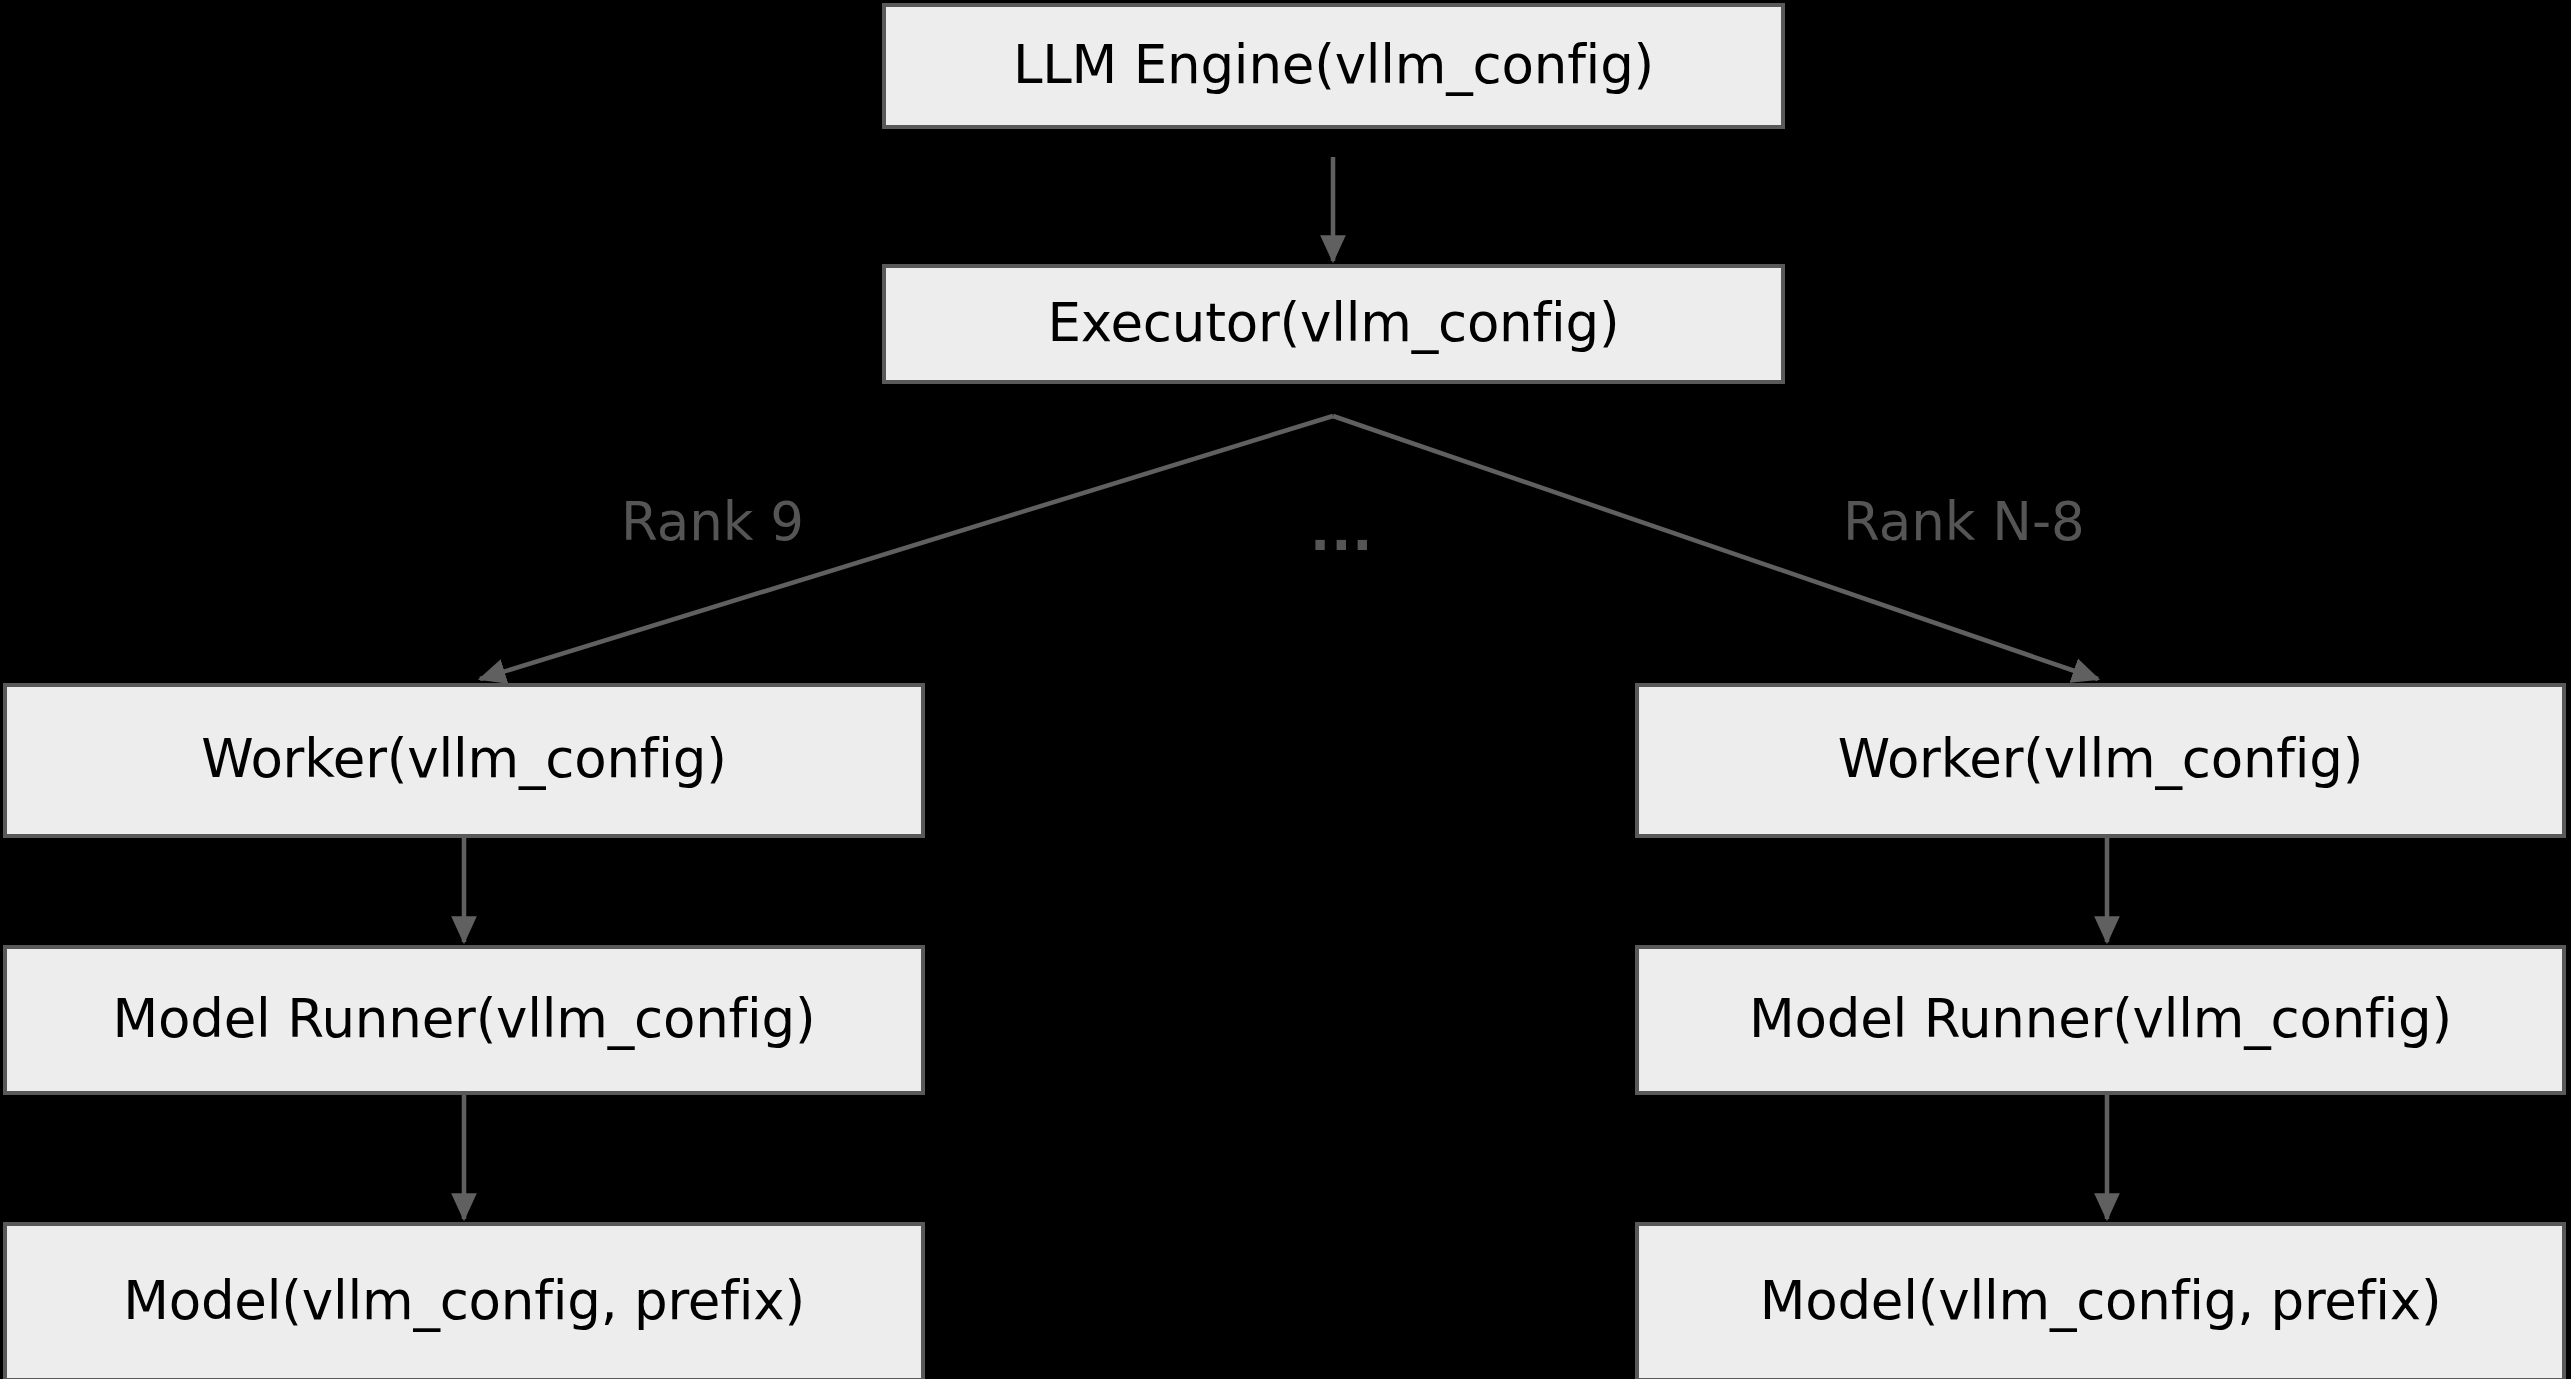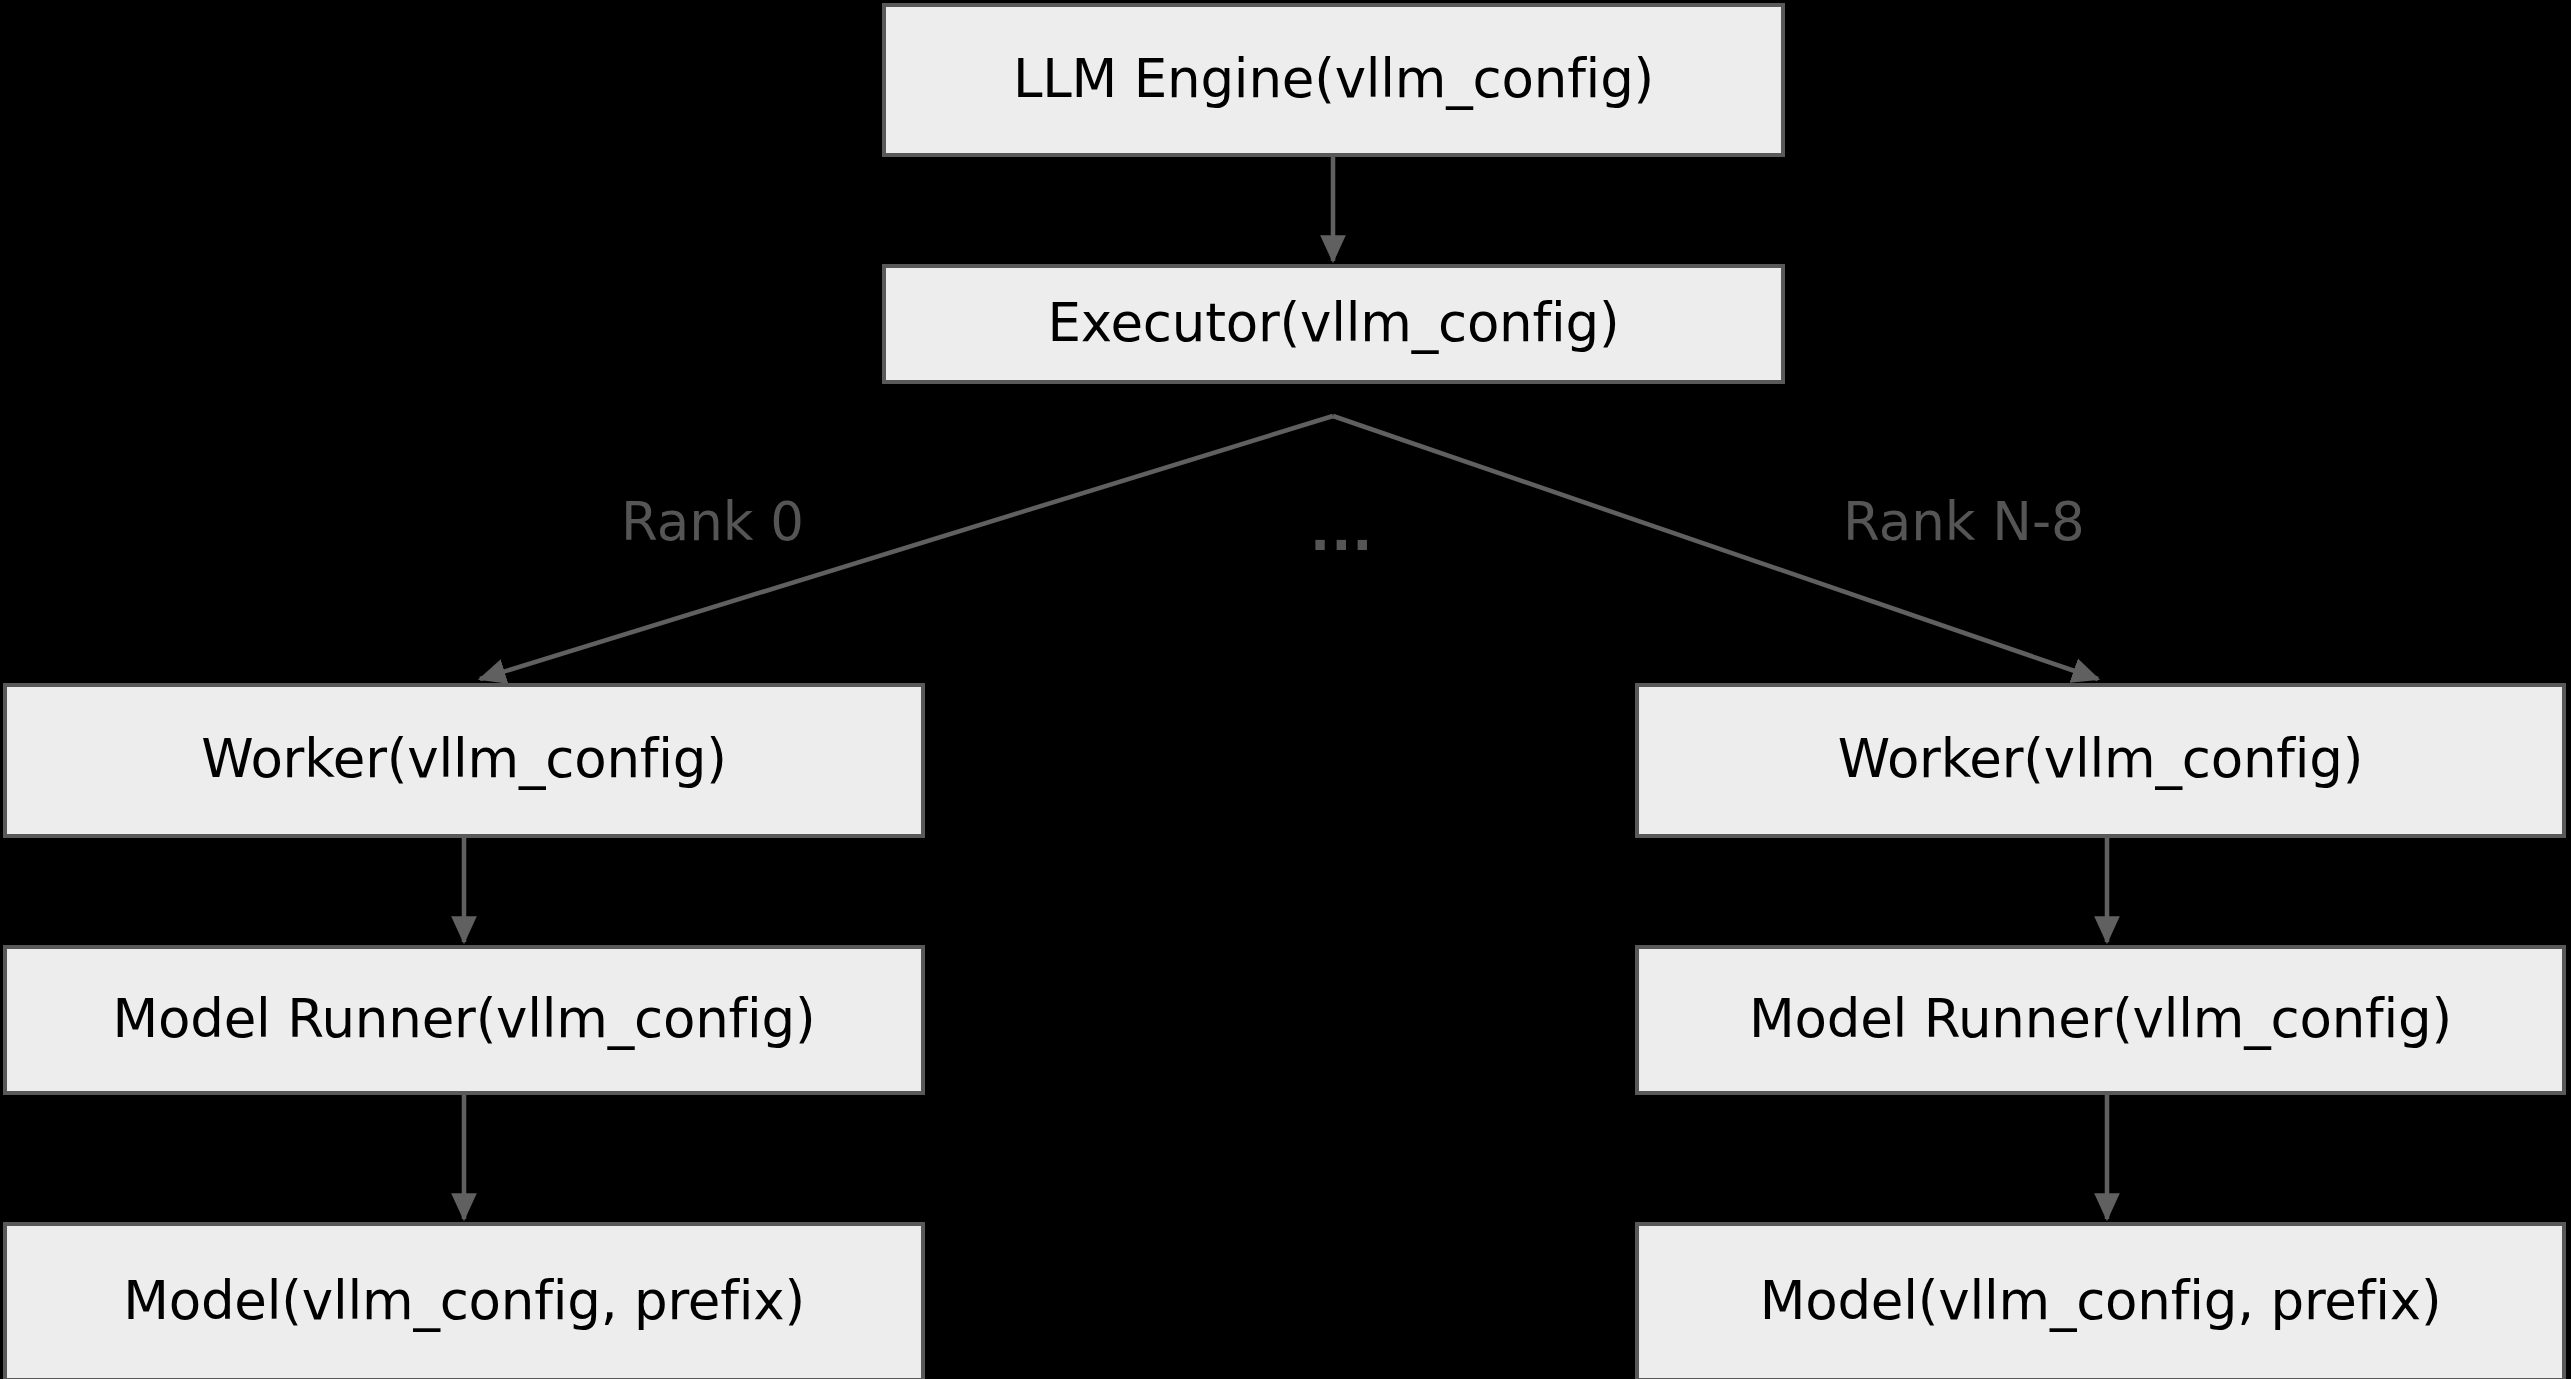--- a/index.html
+++ b/index.html
@@ -60,21 +60,21 @@
     color: #555555;
     font-size: 53px;
     font-weight: 700;
     letter-spacing: 1px;
     white-space: nowrap;
     z-index: 3;
     line-height: 1;
   }
 
   
-  #node-llm-engine     { left: 882px;  top: 3px;    width: 903px; height: 154px; }
+  #node-llm-engine     { left: 882px;  top: 3px;    width: 903px; height: 126px; }
   #node-executor       { left: 882px;  top: 264px;  width: 903px; height: 120px; }
   #node-worker-rank0   { left: 3px;    top: 683px;  width: 922px; height: 155px; }
   #node-runner-rank0   { left: 3px;    top: 945px;  width: 922px; height: 150px; }
   #node-model-rank0    { left: 3px;    top: 1222px; width: 922px; height: 160px; }
   #node-worker-rankn   { left: 1635px; top: 683px;  width: 931px; height: 155px; }
   #node-runner-rankn   { left: 1635px; top: 945px;  width: 931px; height: 150px; }
   #node-model-rankn    { left: 1635px; top: 1222px; width: 931px; height: 160px; }
 
   
   #label-rank-0   { left: 621px;  top: 495px; }
@@ -131,19 +131,19 @@
   </div>
 
   <div class="node" id="node-runner-rankn">
     <span class="node-label">Model Runner(vllm_config)</span>
   </div>
 
   <div class="node" id="node-model-rankn">
     <span class="node-label">Model(vllm_config, prefix)</span>
   </div>
 
-  <div class="edge-label" id="label-rank-0">Rank 0</div>
+  <div class="edge-label" id="label-rank-0">Rank 9</div>
 
   <div class="ellipsis-label" id="label-ellipsis">...</div>
 
   <div class="edge-label" id="label-rank-n">Rank N-8</div>
 
 </div>
 
 </body></html>

